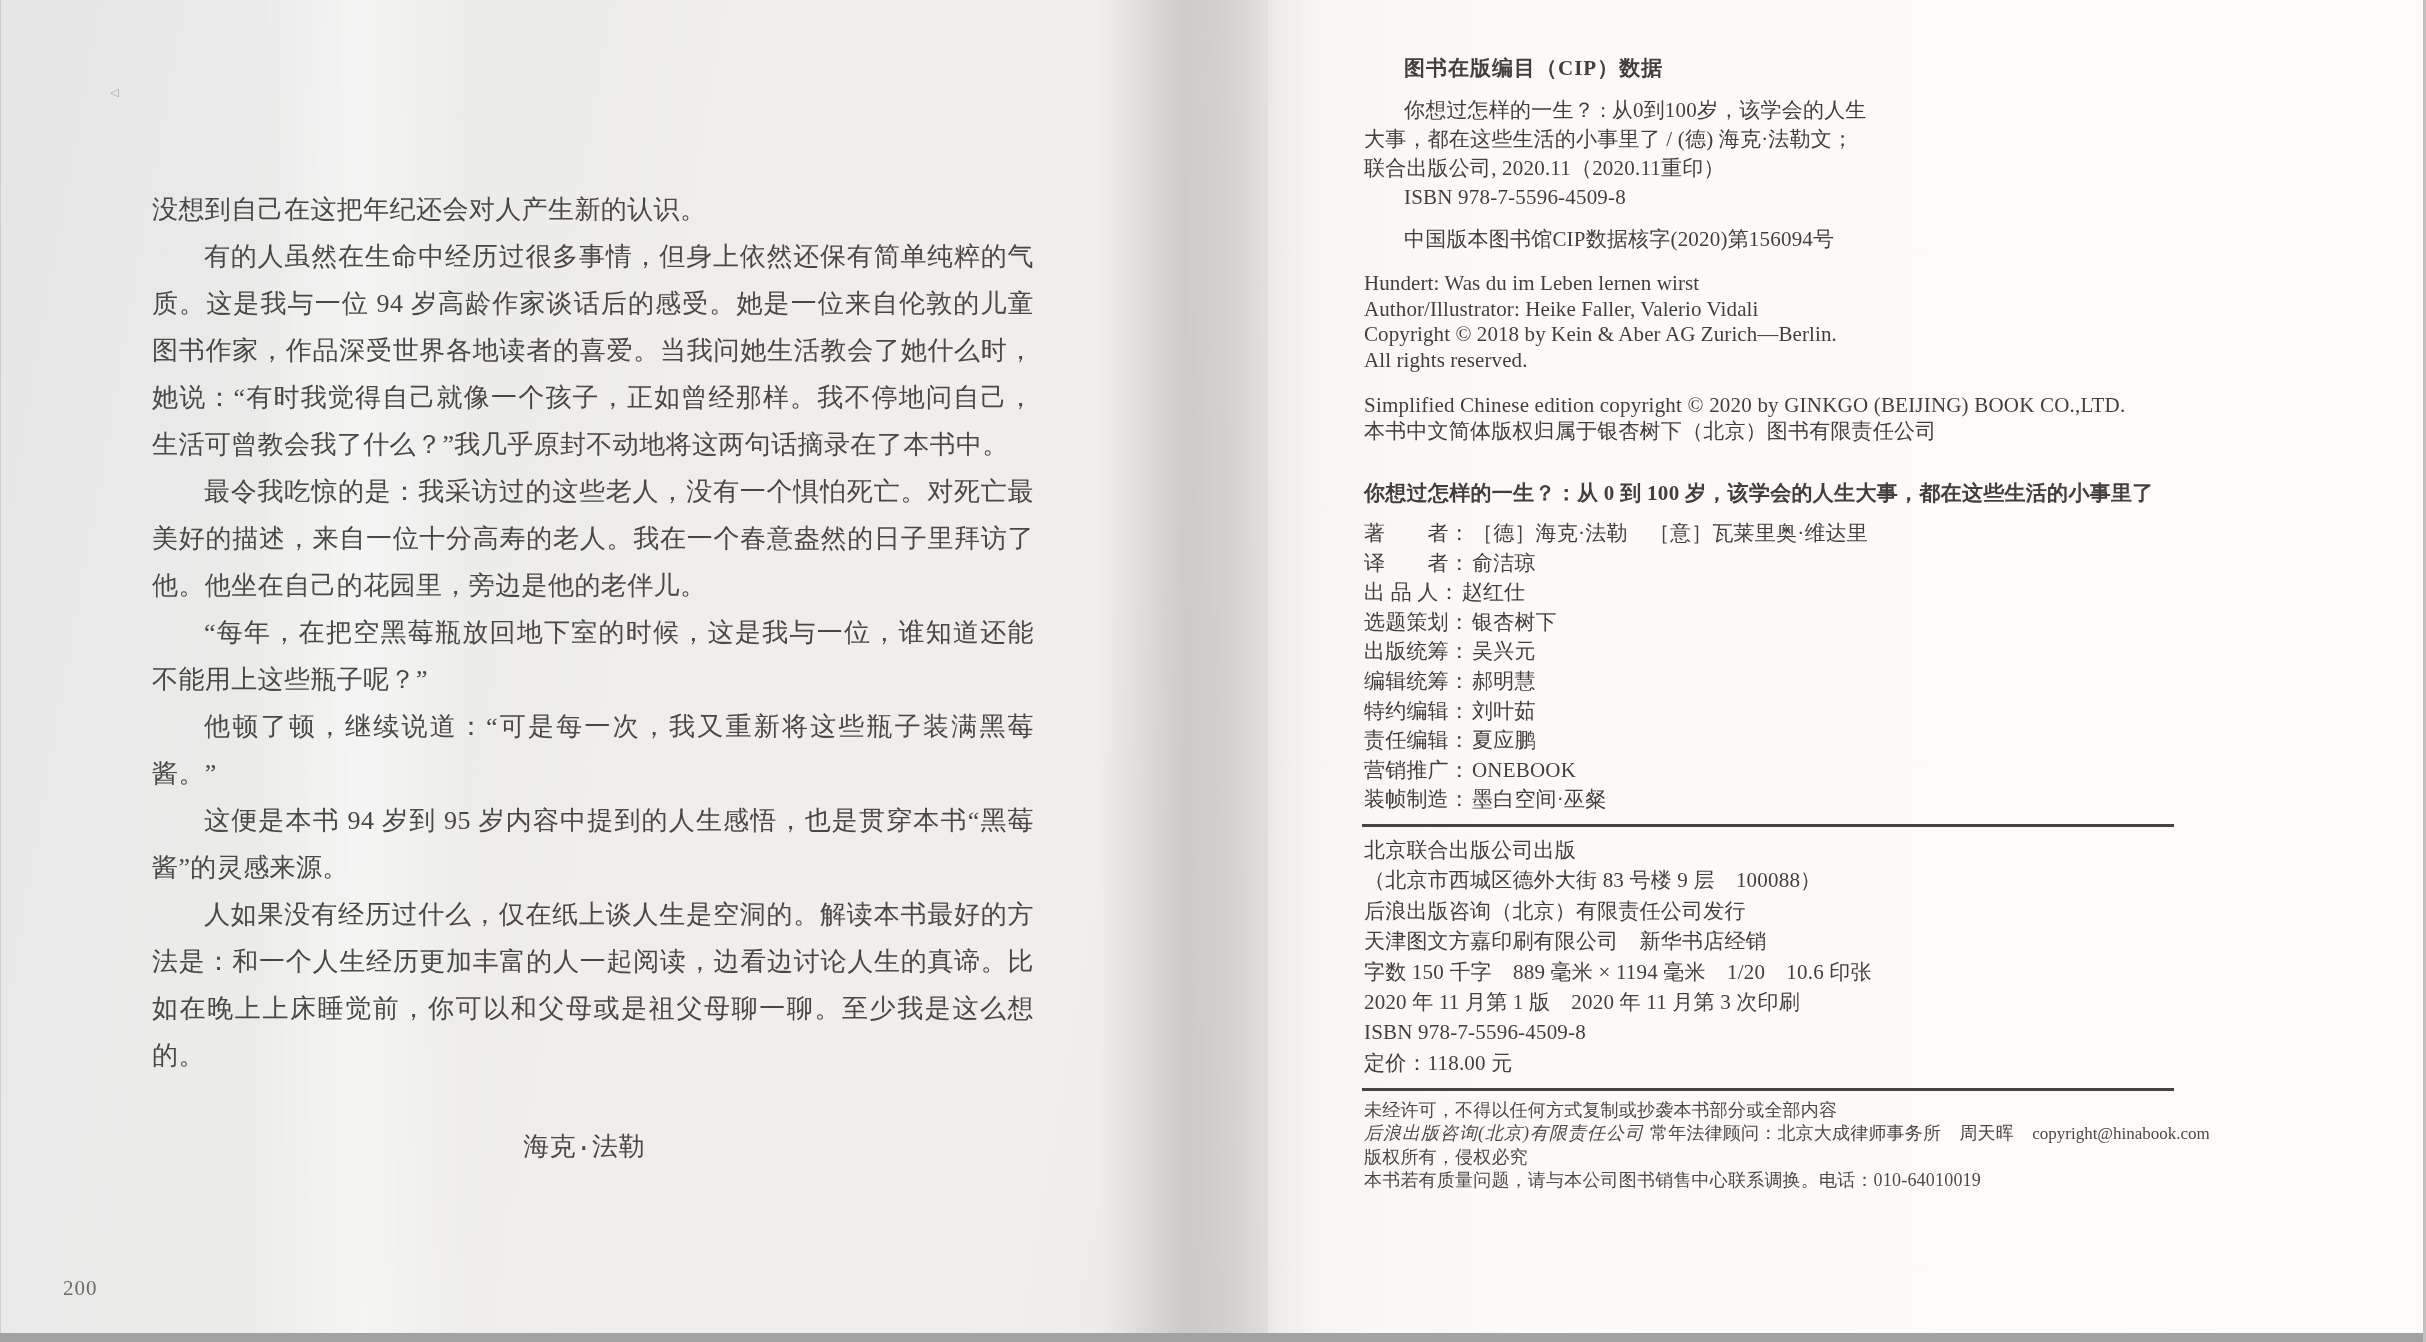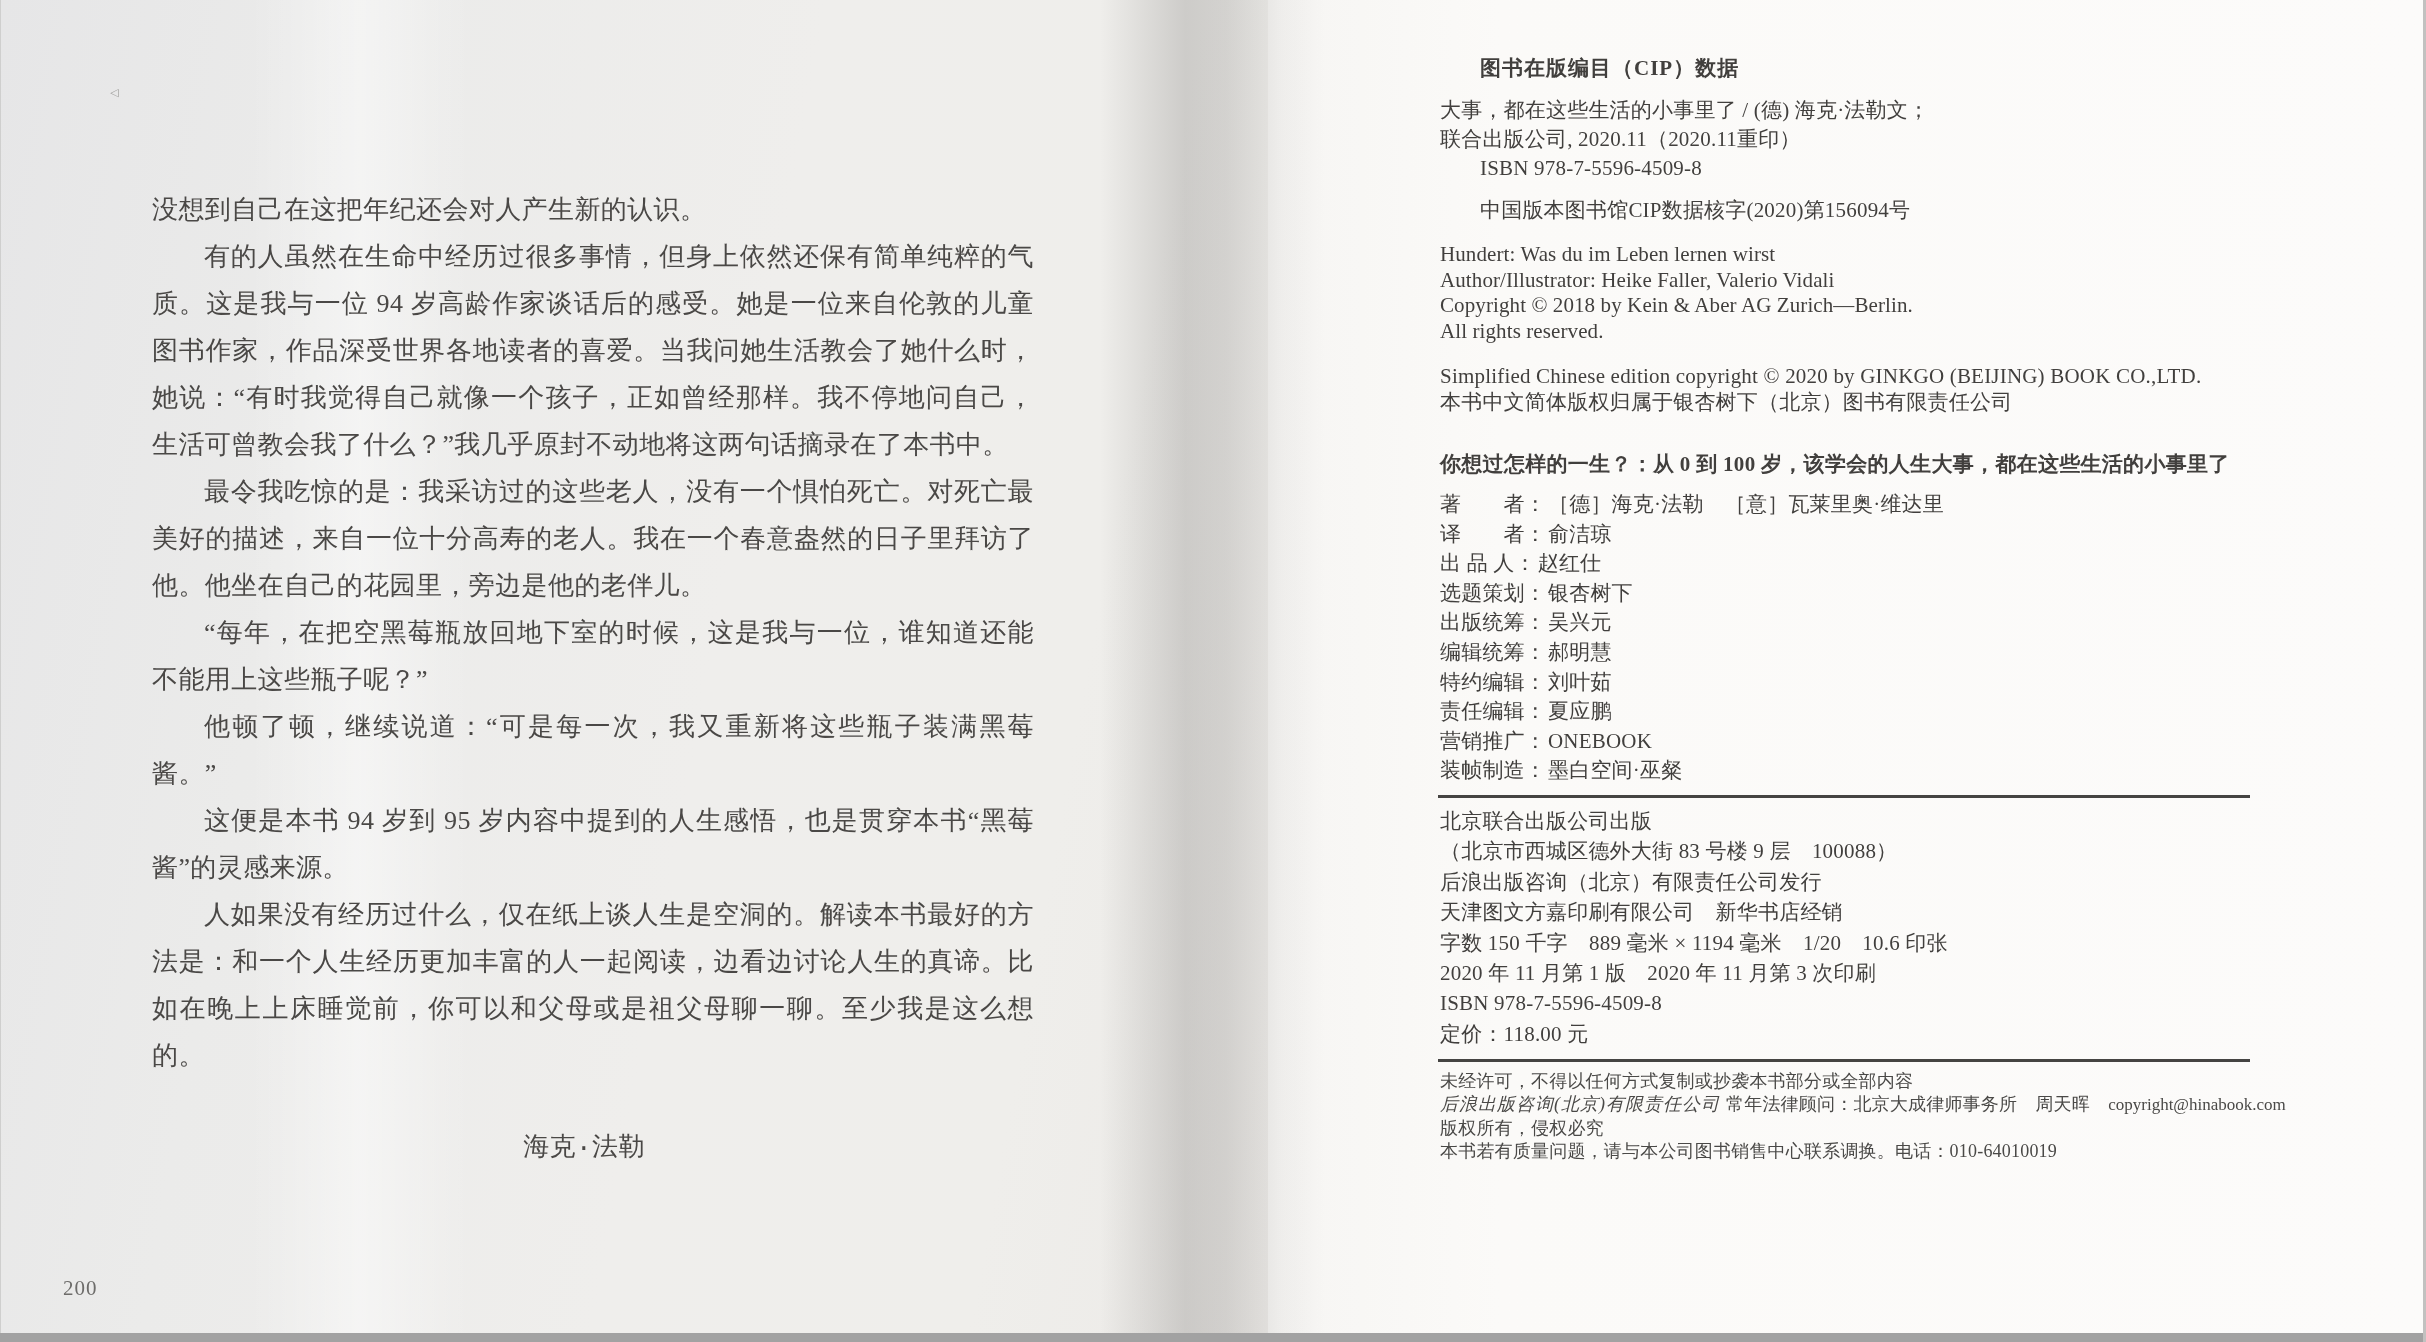--- a/index.html
+++ b/index.html
@@ -52,21 +52,21 @@
   .signature{
     margin-top:46px;text-align:center;padding-right:18px;font-family:Liberation Mono, monospace;
   }
   .page-number{
     position:absolute;left:63px;top:1276px;
     font-size:21px;color:#6d6c6a;letter-spacing:1px;
   }
 
   
   .right-col{
-    position:absolute;left:1440px;top:54px;width:900px;
+    position:absolute;left:1364px;top:54px;width:900px;
     font-size:21px;line-height:29px;color:#413f3d;letter-spacing:0.2px;
   }
   .ln{white-space:nowrap;}
   .ind{text-indent:40px;}
   .cip-header{font-weight:bold;text-indent:40px;margin-bottom:13px;letter-spacing:1px;}
   .group-cip{margin-bottom:13px;}
   .group-class{margin-bottom:13px;}
   .group-reg{margin-bottom:17px;}
   .group-english{line-height:25.5px;margin-bottom:19px;letter-spacing:0.1px;}
   .group-rights{line-height:26px;margin-bottom:33px;}
@@ -108,20 +108,21 @@
     <p class="para indent">人如果没有经历过什么，仅在纸上谈人生是空洞的。解读本书最好的方法是：和一个人生经历更加丰富的人一起阅读，边看边讨论人生的真谛。比如在晚上上床睡觉前，你可以和父母或是祖父母聊一聊。至少我是这么想的。</p>
     <div class="signature">海克·法勒</div>
   </div>
   <div class="page-number">200</div>
 
   <div class="right-col">
 
     <div class="cip-header">图书在版编目（CIP）数据</div>
 
     <div class="group-cip">
+      <div class="ln ind">你想过怎样的一生？ : 从0到100岁，该学会的人生</div>
       <div class="ln">大事，都在这些生活的小事里了 / (德) 海克·法勒文；</div>
       <div class="ln">联合出版公司, 2020.11（2020.11重印）</div>
       <div class="ln ind">ISBN 978-7-5596-4509-8</div>
     </div>
 
 
     <div class="group-reg">
       <div class="ln ind">中国版本图书馆CIP数据核字(2020)第156094号</div>
     </div>
 

